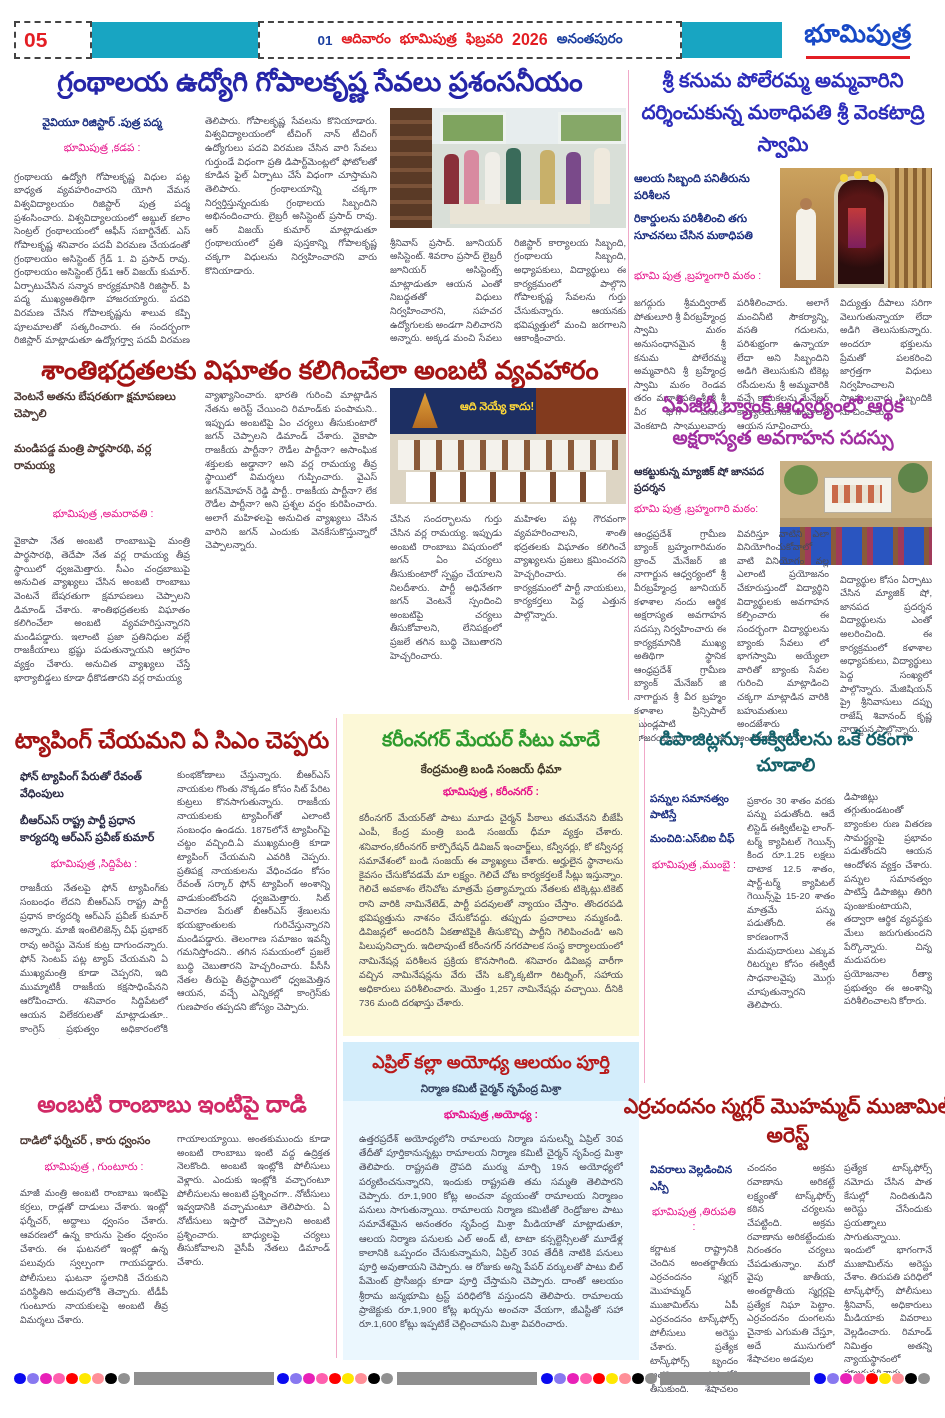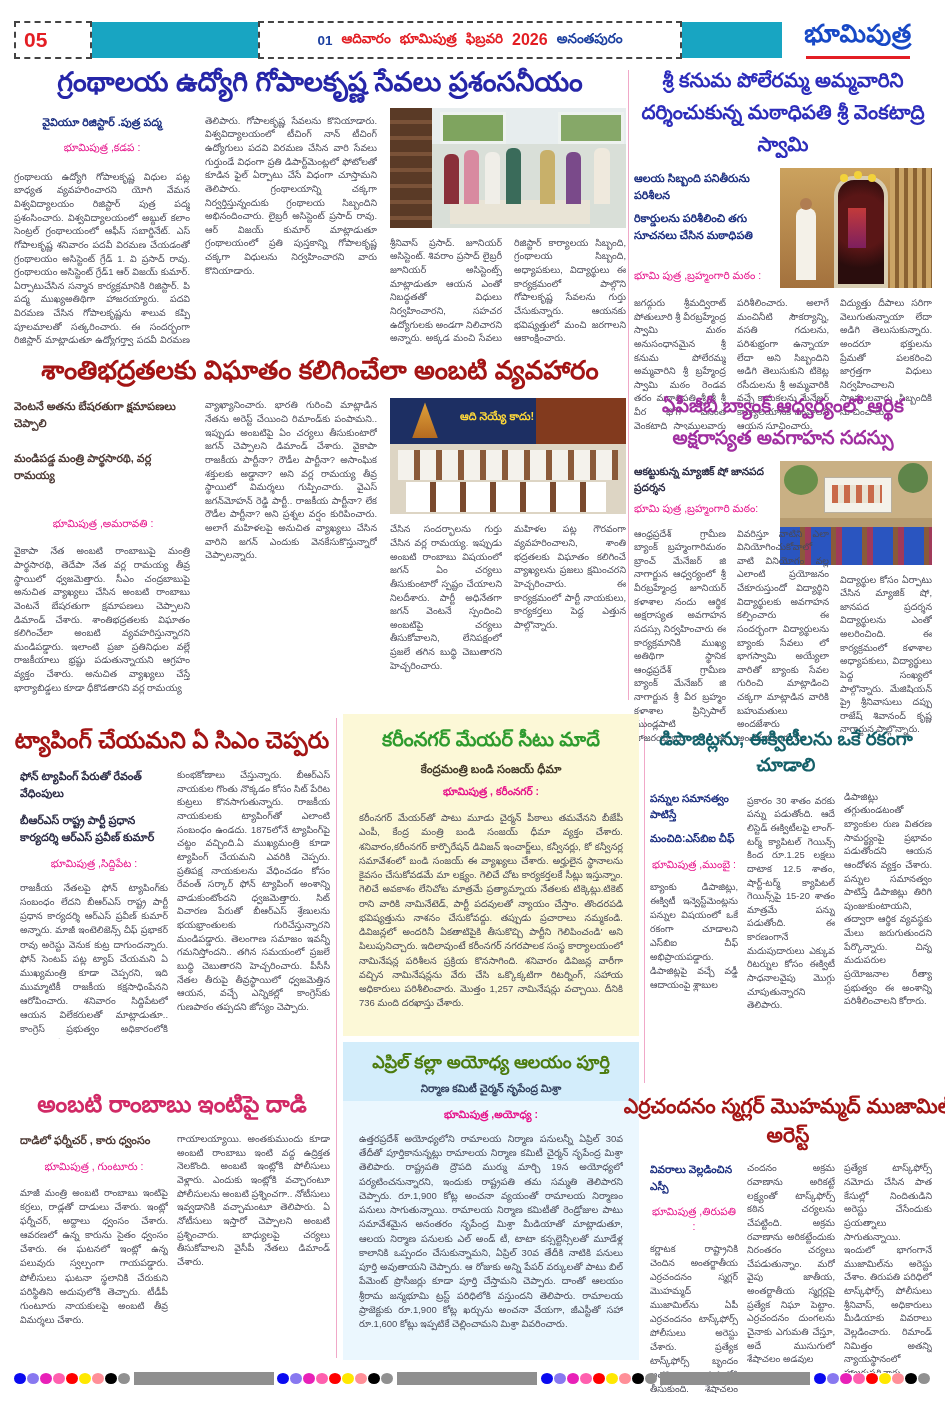--- a/index.html
+++ b/index.html
@@ -103,21 +103,21 @@
         <div class="pp" style="left:110px;top:0;width:42px;height:120px;background:repeating-linear-gradient(90deg,#caa465 0 5px,#8a6232 5px 9px)"></div>
       </div>
       <div class="bcol" style="left:0;top:128px;width:92px;height:134px">జగద్గురు శ్రీమద్విరాట్ పోతులూరి శ్రీ వీరబ్రహ్మేంద్ర స్వామి మఠం అనుసంధానమైన శ్రీ కనుమ పోలేరమ్మ అమ్మవారిని శ్రీ బ్రహ్మేంద్ర స్వామి మఠం రెండవ తరం మఠాధిపతి శ్రీ శ్రీ శ్రీ వీర భోగ వసంత వెంకటాద్రి స్వాములవారు దర్శించుకుని అమ్మవారికి ప్రత్యేక పూజలు నిర్వహించారు అనంతరం తీర్థప్రసాదాలు స్వీకరించి అనంతరం పోలేరమ్మ గుడి వద్ద ఉన్న సిసి కెమెరాలను,హుండీలను పరిసర ప్రాంతాలను</div>
       <div class="bcol" style="left:103px;top:128px;width:92px;height:134px">పరిశీలించారు. అలాగే మంచినీటి సౌకర్యాన్ని, వసతి గదులను, పరిశుభ్రంగా ఉన్నాయా లేదా అని సిబ్బందిని అడిగి తెలుసుకుని టికెట్ల రసీదులను శ్రీ అమ్మవారికి వచ్చే కానుకలను మేనేజర్ కార్యాలయానికి పంపాలని ఆయన సూచించారు.</div>
       <div class="bcol" style="left:206px;top:128px;width:92px;height:134px">విద్యుత్తు దీపాలు సరిగా వెలుగుతున్నాయా లేదా అడిగి తెలుసుకున్నారు. అందరూ భక్తులను ప్రేమతో పలకరించి జాగ్రత్తగా విధులు నిర్వహించాలని స్వాములవారు సిబ్బందికి సూచించారు.</div>
     </div>
   </div>
 
   <div class="art" style="left:14px;top:352px;width:612px">
     <div class="hl" style="color:#a31515;font-size:26px">శాంతిభద్రతలకు విఘాతం కలిగించేలా అంబటి వ్యవహారం</div>
-    <div class="body" style="height:316px;margin-top:10px">
+    <div class="body" style="height:316px;">
       <div class="sub" style="left:0;top:0;width:178px;color:#4d3a35">వెంటనే అతను బేషరతుగా క్షమాపణలు చెప్పాలి</div>
       <div class="sub" style="left:0;top:52px;width:178px;color:#4d3a35">మండిపడ్డ మంత్రి పార్థసారథి, వర్ల రామయ్య</div>
       <div class="byl" style="left:0;top:118px;width:178px">భూమిపుత్ర ,అమరావతి :</div>
       <div class="bcol" style="left:0;top:146px;width:176px;height:168px">వైకాపా నేత అంబటి రాంబాబుపై మంత్రి పార్థసారథి, తెదేపా నేత వర్ల రామయ్య తీవ్ర స్థాయిలో ధ్వజమెత్తారు. సీఎం చంద్రబాబుపై అనుచిత వ్యాఖ్యలు చేసిన అంబటి రాంబాబు వెంటనే బేషరతుగా క్షమాపణలు చెప్పాలని డిమాండ్ చేశారు. శాంతిభద్రతలకు విఘాతం కలిగించేలా అంబటి వ్యవహరిస్తున్నారని మండిపడ్డారు. ఇలాంటి ప్రజా ప్రతినిధుల వల్లే రాజకీయాలు భ్రష్టు పడుతున్నాయని ఆగ్రహం వ్యక్తం చేశారు. అనుచిత వ్యాఖ్యలు చేస్తే భార్యాబిడ్డలు కూడా ధీకొడతారని వర్ల రామయ్య</div>
       <div class="bcol" style="left:191px;top:0;width:172px;height:314px">వ్యాఖ్యానించారు. భారతి గురించి మాట్లాడిన నేతను అరెస్ట్ చేయించి రిమాండ్‌కు పంపామని.. ఇప్పుడు అంబటిపై ఏం చర్యలు తీసుకుంటారో జగన్ చెప్పాలని డిమాండ్ చేశారు. వైకాపా రాజకీయ పార్టీనా? రౌడీల పార్టీనా? అసాంఘిక శక్తులకు అడ్డానా? అని వర్ల రామయ్య తీవ్ర స్థాయిలో విమర్శలు గుప్పించారు. వైఎస్ జగన్‌మోహన్ రెడ్డి పార్టీ.. రాజకీయ పార్టీనా? లేక రౌడీల పార్టీనా? అని ప్రశ్నల వర్షం కురిపించారు. అలాగే మహిళలపై అనుచిత వ్యాఖ్యలు చేసిన వారిని జగన్ ఎందుకు వెనకేసుకొస్తున్నారో చెప్పాలన్నారు.</div>
 
       <div class="ph" style="left:376px;top:0;width:236px;height:116px;background:#e8e2d6">
         <div class="pp" style="left:0;top:0;width:236px;height:46px;background:linear-gradient(90deg,#1d2f63 0 62%,#823a1e 62% 100%)">
           <div style="position:absolute;left:22px;top:4px;width:26px;height:36px;background:linear-gradient(#e0a23a,#b56a20);clip-path:polygon(50% 0,100% 100%,0 100%)"></div>
           <div style="position:absolute;left:70px;top:12px;color:#ffd93a;font-size:11px;font-weight:bold">ఆది నెయ్యే కాదు!</div>
@@ -170,42 +170,41 @@
     <div class="boxbody" style="margin-top:12px;height:212px">కరీంనగర్ మేయర్‌తో పాటు మూడు చైర్మన్ పీఠాలు తమవేనని బీజేపీ ఎంపీ, కేంద్ర మంత్రి బండి సంజయ్ ధీమా వ్యక్తం చేశారు. శనివారం,కరీంనగర్ కార్పొరేషన్ డివిజన్ ఇంచార్జ్‌లు, కన్వీనర్లు, కో కన్వీనర్ల సమావేశంలో బండి సంజయ్ ఈ వ్యాఖ్యలు చేశారు. అర్హులైన స్థానాలను కైవసం చేసుకోవడమే మా లక్ష్యం. గెలిచే చోట కార్యకర్తలకే సీట్లు ఇస్తున్నాం. గెలిచే అవకాశం లేనిచోట మాత్రమే ప్రత్యామ్నాయ నేతలకు టిక్కెట్లు.టికెట్ రాని వారికి నామినేటెడ్, పార్టీ పదవులతో న్యాయం చేస్తాం. తొందరపడి భవిష్యత్తును నాశనం చేసుకోవద్దు. తప్పుడు ప్రచారాలు నమ్మకండి. డివిజన్లలో అందరినీ ఏకతాటిపైకి తీసుకొచ్చి పార్టీని గెలిపించండి' అని పిలుపునిచ్చారు. ఇదిలావుంటే కరీంనగర్ నగరపాలక సంస్థ కార్యాలయంలో నామినేషన్ల పరిశీలన ప్రక్రియ కొనసాగింది. శనివారం డివిజన్ల వారీగా వచ్చిన నామినేషన్లను వేరు చేసి ఒక్కొక్కటిగా రిటర్నింగ్, సహాయ అధికారులు పరిశీలించారు. మొత్తం 1,257 నామినేషన్లు వచ్చాయి. దీనికి 736 మంది దరఖాస్తు చేశారు.</div>
   </div>
 
   <div class="art" style="left:650px;top:726px;width:282px">
     <div class="hl" style="color:#156069;font-size:18.5px;margin-left:-14px;width:300px">డిపాజిట్లను, ఈక్విటీలను ఒకే రకంగా చూడాలి</div>
     <div class="body" style="height:284px;margin-top:12px">
       <div class="flowcol" style="position:absolute;left:0;top:0;width:88px">
         <div class="sub" style="color:#1c2f80;font-size:10.5px">పన్నుల సమానత్వం పాటిస్తే</div>
         <div class="sub" style="color:#1c2f80;font-size:10.5px;margin-top:8px">మంచిది:ఎస్‌బిఐ చీఫ్</div>
         <div class="byl" style="margin-top:10px">భూమిపుత్ర ,ముంబై :</div>
-        <div class="boxbody" style="margin-top:10px;height:150px;font-size:9.3px">బ్యాంకు డిపాజిట్లు, ఈక్విటీ ఇన్వెస్ట్‌మెంట్లను పన్నుల విషయంలో ఒకే రకంగా చూడాలని ఎస్‌బిఐ చీఫ్ అభిప్రాయపడ్డారు. డిపాజిట్లపై వచ్చే వడ్డీ ఆదాయంపై శ్లాబుల</div>
       </div>
       <div class="bcol" style="left:97px;top:4px;width:88px;height:280px">ప్రకారం 30 శాతం వరకు పన్ను పడుతోంది. ఆదే లిస్టెడ్ ఈక్విటీలపై లాంగ్-టర్మ్ క్యాపిటల్ గెయిన్స్ కింద రూ.1.25 లక్షలు దాటాక 12.5 శాతం, షార్ట్-టర్మ్ క్యాపిటల్ గెయిన్స్‌పై 15-20 శాతం మాత్రమే పన్ను పడుతోంది. ఈ కారణంగానే మదుపుదారులు ఎక్కువ రిటర్నుల కోసం ఈక్విటీ సాధనాలవైపు మొగ్గు చూపుతున్నారని తెలిపారు.</div>
       <div class="bcol" style="left:194px;top:0;width:88px;height:280px">డిపాజిట్లు తగ్గుతుండటంతో బ్యాంకుల రుణ వితరణ సామర్థ్యంపై ప్రభావం పడుతోందని ఆయన ఆందోళన వ్యక్తం చేశారు. పన్నుల సమానత్వం పాటిస్తే డిపాజిట్లు తిరిగి పుంజుకుంటాయని, తద్వారా ఆర్థిక వ్యవస్థకు మేలు జరుగుతుందని పేర్కొన్నారు. చిన్న మదుపరుల ప్రయోజనాల రీత్యా ప్రభుత్వం ఈ అంశాన్ని పరిశీలించాలని కోరారు.</div>
     </div>
   </div>
 
   <div class="art" style="left:14px;top:1088px;width:316px">
     <div class="hl" style="color:#d12a66;font-size:23px">అంబటి రాంబాబు ఇంటిపై దాడి</div>
     <div class="body" style="height:230px;margin-top:12px">
       <div class="flowcol" style="position:absolute;left:6px;top:0;width:148px">
         <div class="sub" style="color:#4d3a35">దాడిలో ఫర్నీచర్ , కారు ధ్వంసం</div>
         <div class="byl" style="margin-top:10px">భూమిపుత్ర , గుంటూరు :</div>
         <div class="boxbody" style="margin-top:12px;height:160px;font-size:9.4px">మాజీ మంత్రి అంబటి రాంబాబు ఇంటిపై కర్రలు, రాడ్లతో దాడులు చేశారు. ఇంట్లో ఫర్నీచర్, అద్దాలు ధ్వంసం చేశారు. ఆవరణలో ఉన్న కారును సైతం ధ్వంసం చేశారు. ఈ ఘటనలో ఇంట్లో ఉన్న పలువురు స్వల్పంగా గాయపడ్డారు. పోలీసులు ఘటనా స్థలానికి చేరుకుని పరిస్థితిని అదుపులోకి తెచ్చారు. టీడీపీ గుంటూరు నాయకులపై అంబటి తీవ్ర విమర్శలు చేశారు.</div>
       </div>
       <div class="bcol" style="left:163px;top:0;width:153px;height:228px">గాయాలయ్యాయి. అంతకుముందు కూడా అంబటి రాంబాబు ఇంటి వద్ద ఉద్రిక్తత నెలకొంది. అంబటి ఇంట్లోకి పోలీసులు వెళ్లారు. ఎందుకు ఇంట్లోకి వచ్చారంటూ పోలీసులను అంబటి ప్రశ్నించగా.. నోటీసులు ఇవ్వడానికి వచ్చామంటూ తెలిపారు. ఏ నోటీసులు ఇస్తారో చెప్పాలని అంబటి ప్రశ్నించారు. బాధ్యులపై చర్యలు తీసుకోవాలని వైసీపీ నేతలు డిమాండ్ చేశారు.</div>
     </div>
   </div>
 
   <div class="bbox" style="left:343px;top:1042px;width:296px;height:318px">
     <div class="band">
-      <div class="hl" style="color:#4d7c0f;font-size:17.5px">ఎప్రిల్ కల్లా అయోధ్య ఆలయం పూర్తి</div>
+      <div class="hl" style="color:#b91c1c;font-size:17.5px">ఎప్రిల్ కల్లా అయోధ్య ఆలయం పూర్తి</div>
       <div class="hl" style="color:#33415e;font-size:10.5px;margin-top:6px">నిర్మాణ కమిటీ చైర్మన్ నృపేంద్ర మిశ్రా</div>
     </div>
     <div class="hl" style="color:#e6128a;font-size:10.5px;margin-top:6px">భూమిపుత్ర ,అయోధ్య :</div>
     <div class="boxbody" style="margin:10px 16px 0 16px;height:200px">ఉత్తరప్రదేశ్ అయోధ్యలోని రామాలయ నిర్మాణ పనులన్నీ ఏప్రిల్ 30వ తేదీతో పూర్తికానున్నట్లు రామాలయ నిర్మాణ కమిటీ చైర్మన్ నృపేంద్ర మిశ్రా తెలిపారు. రాష్ట్రపతి ద్రౌపది ముర్ము మార్చి 19న అయోధ్యలో పర్యటించనున్నారని, ఇందుకు రాష్ట్రపతి తమ సమ్మతి తెలిపారని చెప్పారు. రూ.1,900 కోట్ల అంచనా వ్యయంతో రామాలయ నిర్మాణం పనులు సాగుతున్నాయి. రామాలయ నిర్మాణ కమిటీతో రెండ్రోజుల పాటు సమావేశమైన అనంతరం నృపేంద్ర మిశ్రా మీడియాతో మాట్లాడుతూ, ఆలయ నిర్మాణ పనులకు ఎల్ అండ్ టీ, టాటా కన్సల్టెన్సీలతో మూడేళ్ల కాలానికి ఒప్పందం చేసుకున్నామని, ఏప్రిల్ 30వ తేదీకి నాటికి పనులు పూర్తి అవుతాయని చెప్పారు. ఆ రోజుకు అన్ని పేపర్ వర్కులతో పాటు బిల్ పేమెంట్ ప్రొసీజర్లు కూడా పూర్తి చేస్తామని చెప్పారు. దాంతో ఆలయం శ్రీరామ జన్మభూమి ట్రస్ట్ పరిధిలోకి వస్తుందని తెలిపారు. రామాలయ ప్రాజెక్టుకు రూ.1,900 కోట్ల ఖర్చును అంచనా వేయగా, జీఎస్టీతో సహా రూ.1,600 కోట్లు ఇప్పటికే చెల్లించామని మిశ్రా వివరించారు.</div>
   </div>
 
   <div class="art" style="left:650px;top:1092px;width:282px">
     <div class="hl" style="color:#a31515;font-size:20.5px;margin-left:-32px;width:340px">ఎర్రచందనం స్మగ్లర్ మొహమ్మద్ ముజామిల్ అరెస్ట్</div>
     <div class="body" style="height:216px;margin-top:12px">
       <div class="flowcol" style="position:absolute;left:0;top:0;width:88px">

